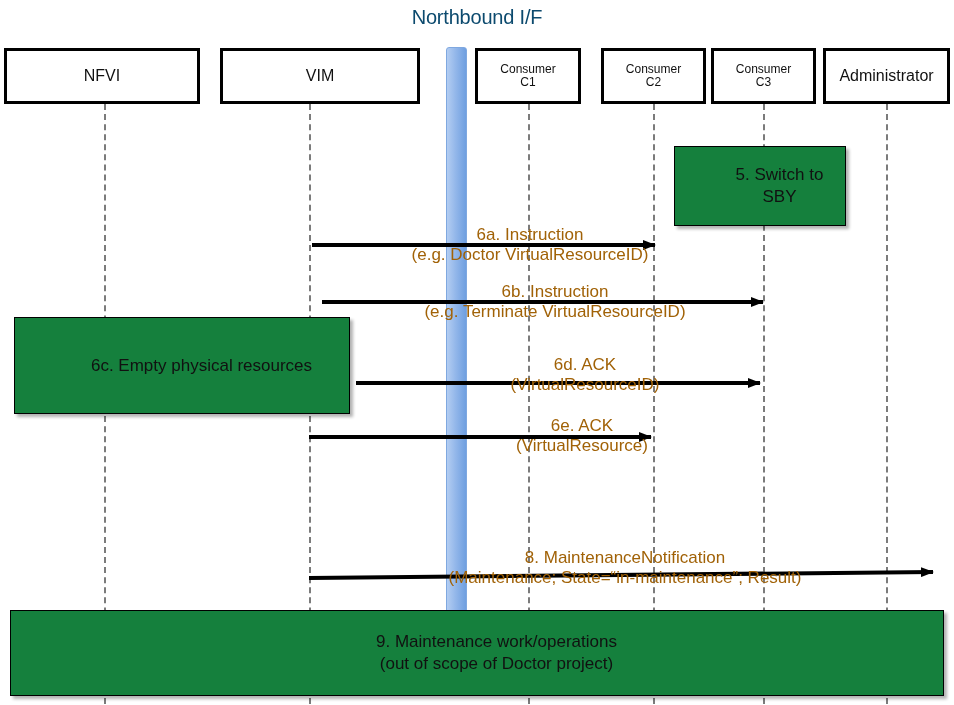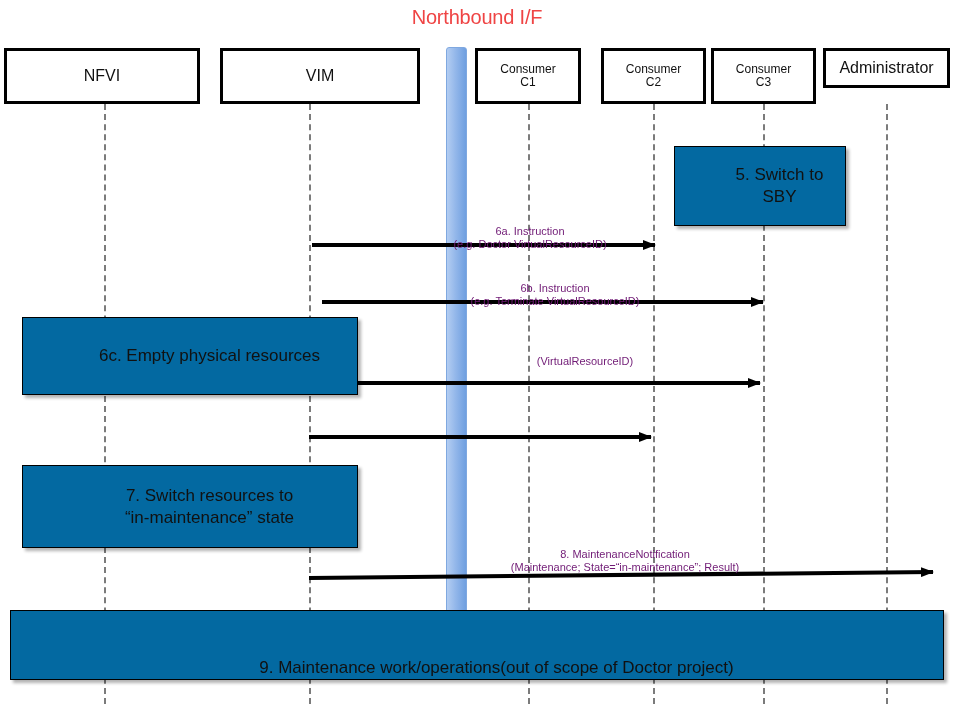--- a/index.html
+++ b/index.html
@@ -17,21 +17,21 @@
   }
 
   
   .diagram-title {
     position: absolute;
     left: 0;
     top: 6px;
     width: 954px;
     text-align: center;
     font-size: 20px;
-    color: #ef4444;
+    color: #0c4a6e;
     letter-spacing: -0.2px;
   }
 
   
   .participant {
     position: absolute;
     box-sizing: border-box;
     border: 3px solid #000;
     background: #ffffff;
     display: flex;
@@ -60,21 +60,21 @@
     border: 1px solid #7fa8e0;
     border-radius: 3px;
     z-index: 2;
   }
 
   
   .note-box {
     position: absolute;
     box-sizing: border-box;
     border: 1.5px solid #000;
-    background: #0369a1;
+    background: #15803d;
     box-shadow: 3px 3px 3px rgba(0,0,0,0.30);
     display: flex;
     align-items: center;
     justify-content: center;
     text-align: center;
     font-size: 17px;
     color: #111;
     line-height: 1.28;
     z-index: 7;
     padding-left: 39px;
@@ -87,22 +87,22 @@
     top: 0;
     width: 954px;
     height: 705px;
     z-index: 4;
     pointer-events: none;
   }
 
   
   .msg-label {
     position: absolute;
-    font-size: 11px;
-    color: #701a75;
+    font-size: 17px;
+    color: #a16207;
     white-space: nowrap;
     z-index: 8;
     line-height: 1.15;
   }
   .msg-label.centered { text-align: center; }
 </style>
 </head>
 <body>
 
 <div id="canvas">
@@ -134,21 +134,21 @@
   <div class="participant two-line" style="left:601px; top:48px; width:105px; height:56px; flex-direction:column;">
     <span>Consumer</span>
     <span>C2</span>
   </div>
 
   <div class="participant two-line" style="left:711px; top:48px; width:105px; height:56px; flex-direction:column;">
     <span>Consumer</span>
     <span>C3</span>
   </div>
 
-  <div class="participant" style="left:823px; top:48px; width:127px; height:40px;">
+  <div class="participant" style="left:823px; top:48px; width:127px; height:56px;">
     <span>Administrator</span>
   </div>
 
   <svg id="arrow-layer" viewBox="0 0 954 705" width="954" height="705" xmlns="http://www.w3.org/2000/svg">
     <defs>
       <marker id="ah-left" markerWidth="11" markerHeight="9" refX="9" refY="4.5" orient="auto-start-reverse" markerUnits="userSpaceOnUse">
         <path d="M 9 0 L 0 4.5 L 9 9 z" fill="#000"></path>
       </marker>
       <marker id="ah-right" markerWidth="13" markerHeight="10" refX="12" refY="5" orient="auto" markerUnits="userSpaceOnUse">
         <path d="M 0 0 L 13 5 L 0 10 z" fill="#000"></path>
@@ -180,41 +180,42 @@
     <div>6a. Instruction</div>
     <div>(e.g. Doctor VirtualResourceID)</div>
   </div>
 
   <div class="msg-label centered" style="left:385px; top:282px; width:340px;">
     <div>6b. Instruction</div>
     <div>(e.g. Terminate VirtualResourceID)</div>
   </div>
 
   <div class="msg-label centered" style="left:435px; top:355px; width:300px;">
+    <div>6d. ACK</div>
     <div>(VirtualResourceID)</div>
   </div>
 
+  <div class="msg-label centered" style="left:432px; top:416px; width:300px;">
+    <div>6e. ACK</div>
+    <div>(VirtualResource)</div>
+  </div>
 
   <div class="msg-label centered" style="left:330px; top:548px; width:590px;">
     <div>8.     MaintenanceNotification</div>
     <div>(Maintenance; State=“in-maintenance”; Result)</div>
   </div>
 
   <div class="note-box" style="left:674px; top:146px; width:172px; height:80px; flex-direction:column;">
     <span>5. Switch to</span>
     <span>SBY</span>
   </div>
 
-  <div class="note-box" style="left:22px; top:317px; width:336px; height:78px;">
+  <div class="note-box" style="left:14px; top:317px; width:336px; height:97px;">
     <span>6c. Empty physical resources</span>
   </div>
 
-  <div class="note-box" style="left:22px; top:465px; width:336px; height:83px; flex-direction:column;">
-    <span>7. Switch resources to</span>
-    <span>“in-maintenance” state</span>
-  </div>
-
-  <div class="note-box" style="left:10px; top:610px; width:934px; height:70px; flex-direction:row;align-items:flex-end;">
+
+  <div class="note-box" style="left:10px; top:610px; width:934px; height:86px; flex-direction:column;">
     <span>9. Maintenance work/operations</span>
     <span>(out of scope of Doctor project)</span>
   </div>
 
 </div>
 
 </body></html>

